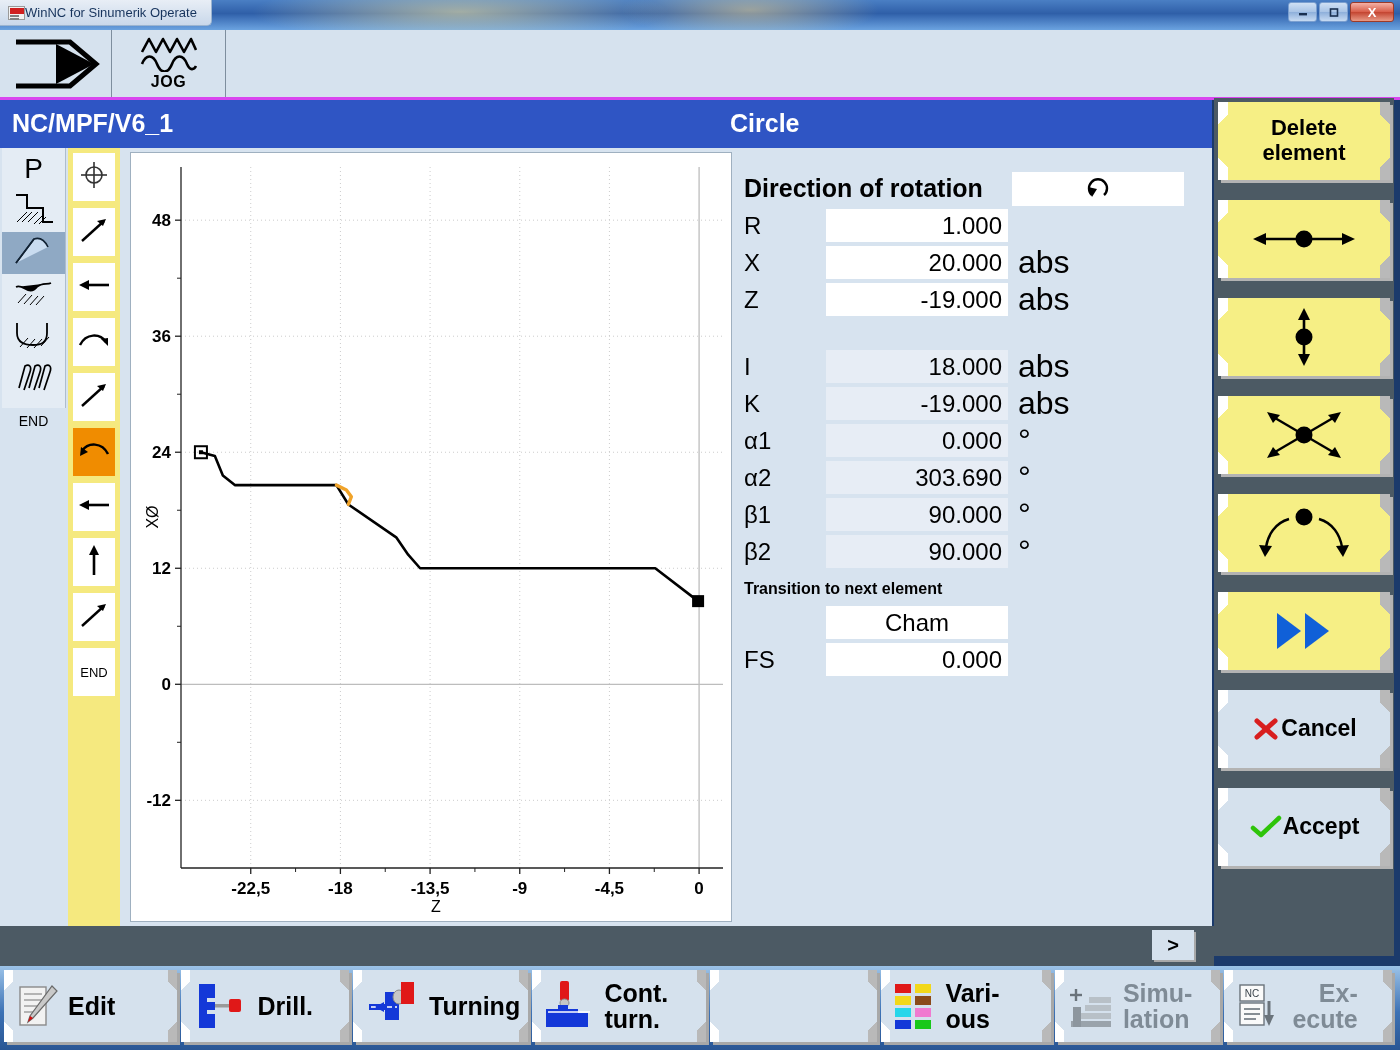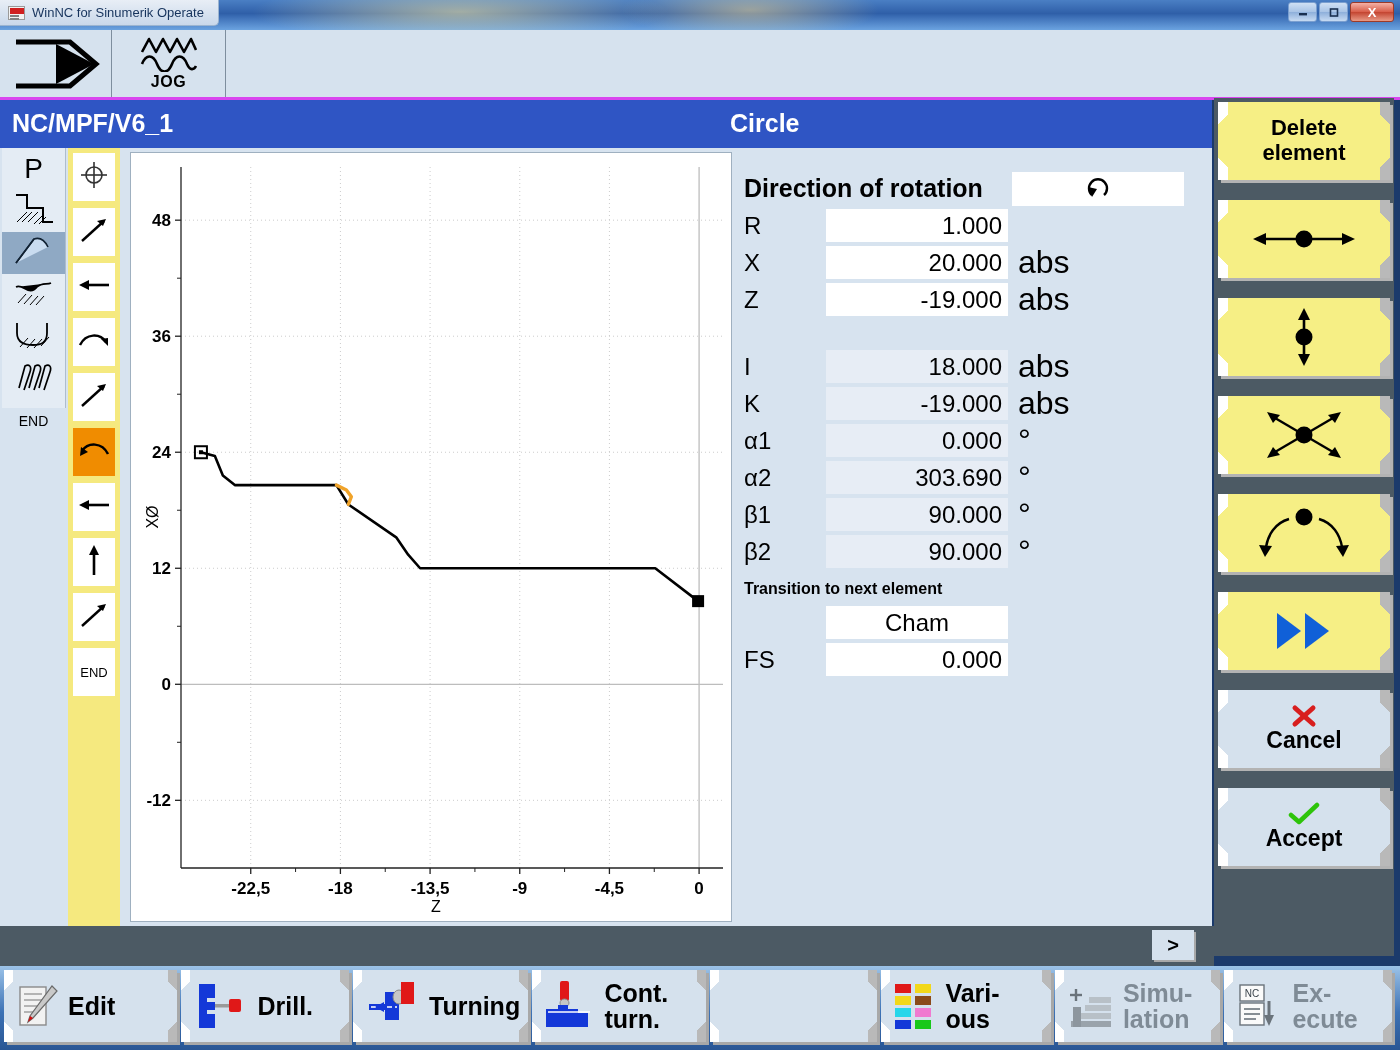--- a/index.html
+++ b/index.html
@@ -25,21 +25,21 @@
   .winbar-glow2 {
     position: absolute; left: 620px; top: -20px; width: 260px; height: 60px;
     background: radial-gradient(ellipse at center, rgba(255,220,140,.5) 0%, rgba(255,220,140,0) 70%);
   }
   .wintab {
     position: absolute; left: 0; top: 0; height: 26px;
     background: linear-gradient(180deg,#e8eef6 0%, #c9d8ea 100%);
     border: 1px solid #9bb4d0; border-top: none; border-left: none;
     border-radius: 0 0 5px 0;
     padding: 0 14px 0 8px;
-    display: flex; align-items: center; gap: 7px;
+    display: flex; align-items: center; 
   }
   .winlogo {
     width: 17px; height: 14px; position: relative;
     background: #f2f2f2; border: 1px solid #9a9a9a;
   }
   .winlogo::before { content:''; position:absolute; left:1px; top:1px; width:14px; height:6px; background:#d02020; }
   .winlogo::after { content:''; position:absolute; left:1px; top:8px; width:9px; height:2px; background:#808080; box-shadow:0 3px 0 #808080; }
   .wintitle { font-size: 13px; color: #16335c; white-space: nowrap; }
 
   .wbtns { position: absolute; right: 6px; top: 2px; display: flex; gap: 2px; }
@@ -172,21 +172,21 @@
   }
   .sk::after {
     content:''; position:absolute; right:0; top:0; width:10px; height:100%;
     background: linear-gradient(225deg,#b9b9b9 0%,#b9b9b9 45%, transparent 45%),
                 linear-gradient(315deg,#b9b9b9 0%,#b9b9b9 45%, transparent 45%);
     background-size: 100% 50%; background-repeat: no-repeat;
     background-position: 0 0, 0 100%;
   }
   .sk-label { font-size: 22px; font-weight: bold; color: #000; text-align: center; line-height: 1.12; z-index:2; }
   .sk-icon { z-index: 2; display: flex; align-items: center; justify-content: center; }
-  .sk-stack { z-index:2; display:flex; flex-direction:column; align-items:center; gap:0px; }
+  .sk-stack { z-index:2; display:flex; align-items:center; gap:0px; }
   .sk-stack .sk-label { font-size: 23px; }
 
   
   .statusstrip {
     position: absolute; left: 0; top: 926px; width: 1214px; height: 40px;
     background: #4c5a64;
   }
   .gtbtn {
     position: absolute; left: 1152px; top: 930px; width: 42px; height: 30px;
     background: #d5e1ed; box-shadow: 2px 2px 0 #a8a8a8;
@@ -223,21 +223,21 @@
   .bk-label { font-size: 25px; font-weight: bold; color: #000; line-height: 1.06; z-index:2; }
   .bk-label.dim { color: #7f8b96; font-weight: bold; }
   .bk-icon { z-index: 2; display:flex; align-items:center; justify-content:center; }
   .bk-w1 { width: 176px; }
   .bk-w2 { width: 170px; }
   .bk-w3 { width: 178px; }
   .bk-w4 { width: 176px; }
   .bk-w5 { width: 170px; }
   .bk-w6 { width: 172px; }
   .bk-w7 { width: 168px; }
-  .bk-w8 { width: 170px; }
+  .bk-w8 { width: 170px; text-align: right; }
   .bk-empty { background: #d5e1ed; }
 </style>
 </head>
 <body>
 
 <div id="app">
 
   <div class="winbar">
     <div class="winbar-glow"></div>
     <div class="winbar-glow2"></div>

